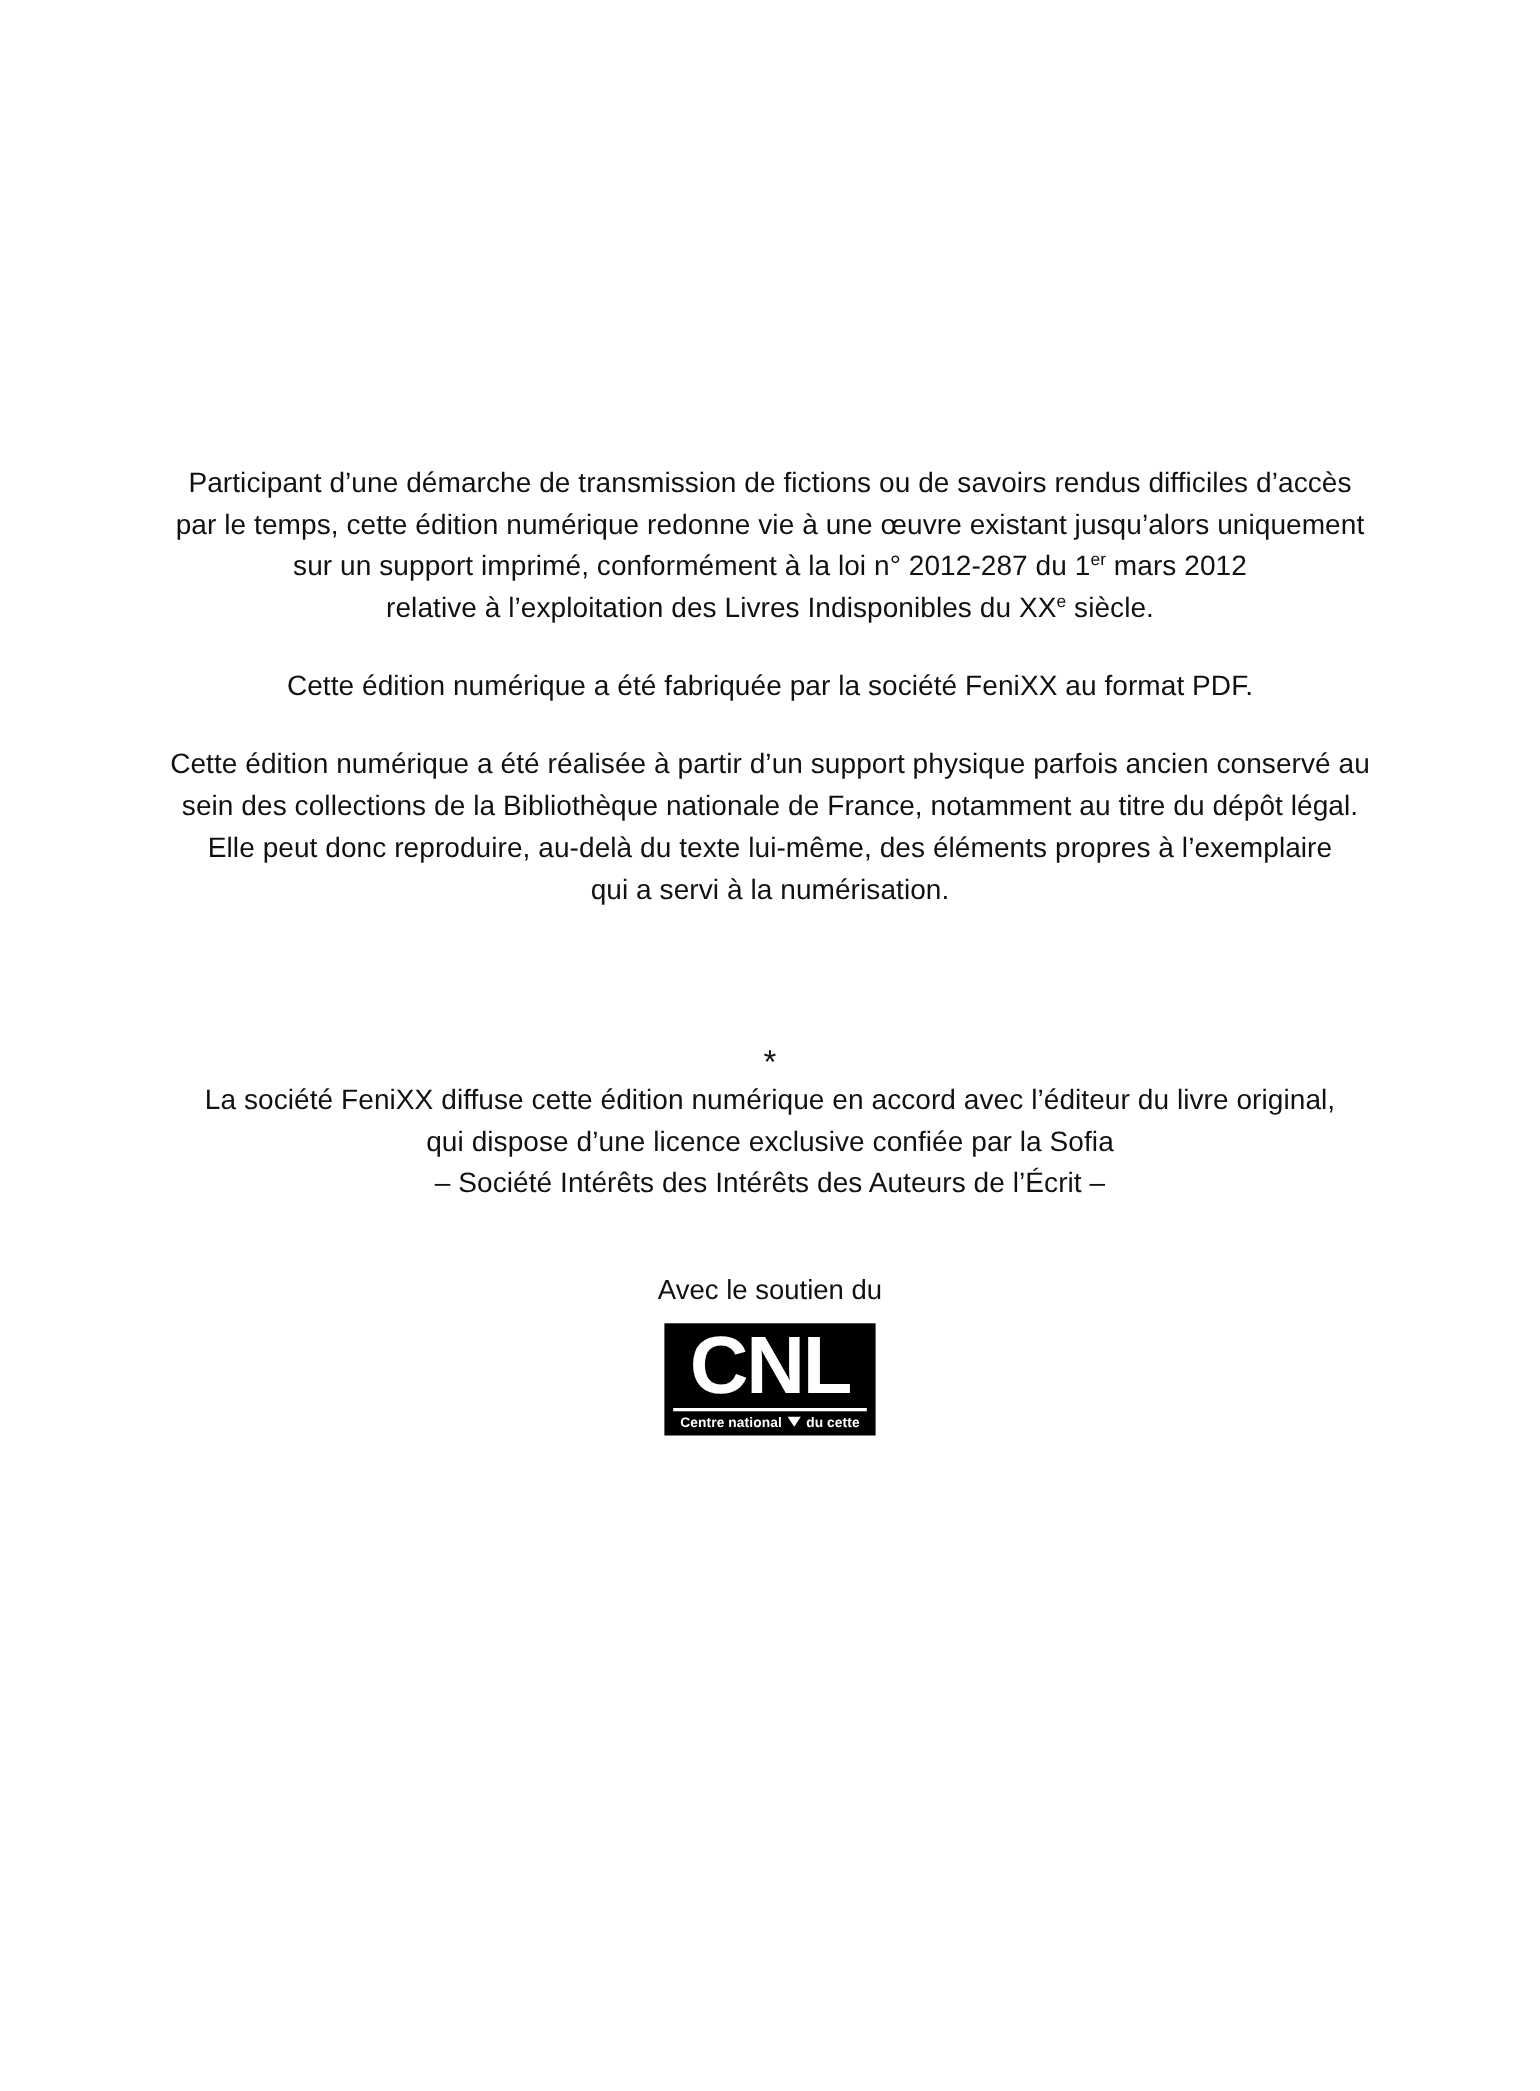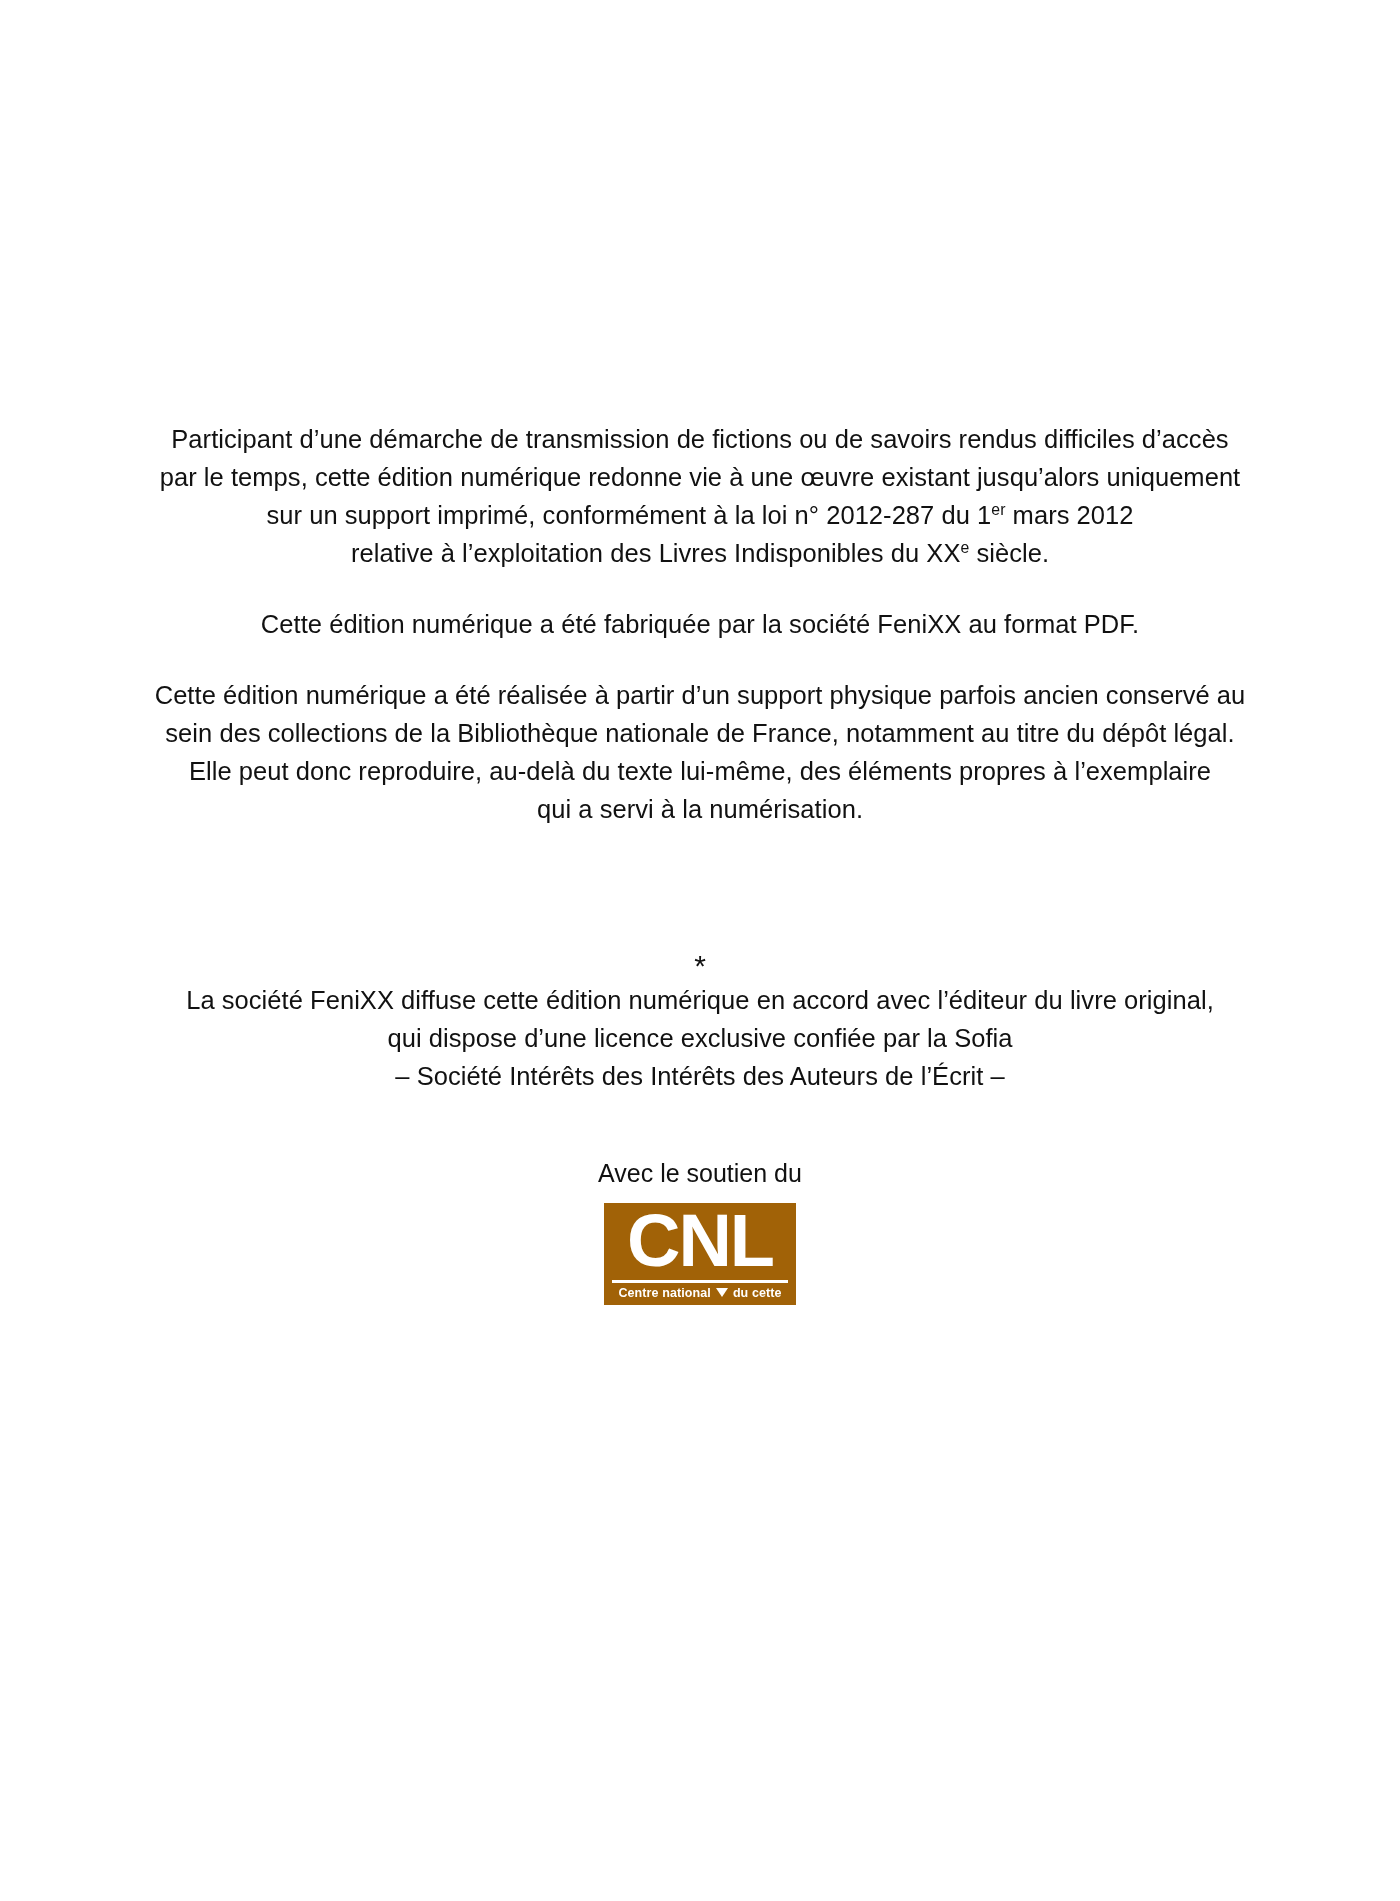--- a/index.html
+++ b/index.html
@@ -76,21 +76,21 @@
     font-size: 25px;
     line-height: 32px;
     color: #111111;
   }
 
   
   .logo {
     margin: 14px auto 16px auto;
     width: 192px;
     height: 102px;
-    background: #a16207;
+    background: #000000;
     position: relative;
     display: block;
   }
 
   .logo-main {
     position: absolute;
     left: 0;
     right: 0;
     top: 2px;
     height: 72px;

